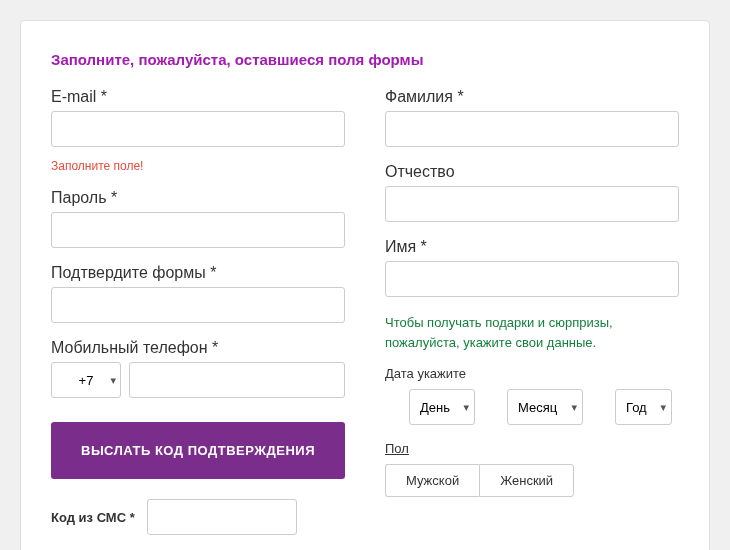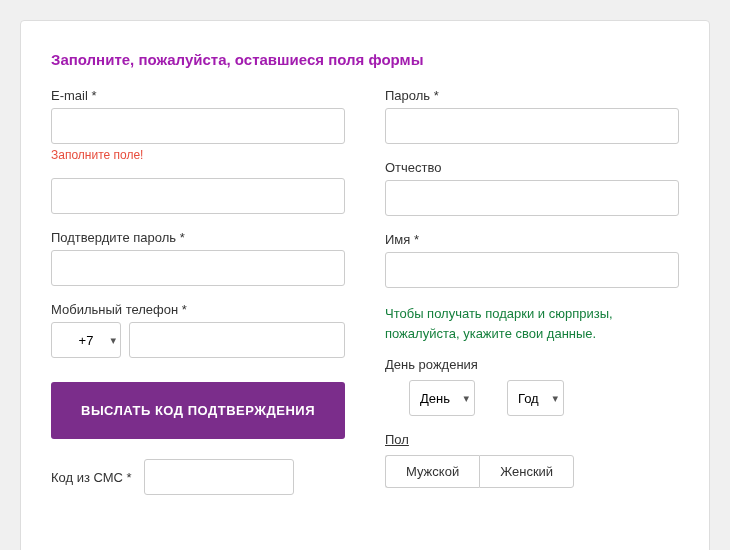--- a/index.html
+++ b/index.html
@@ -30,38 +30,38 @@
       display: flex;
       gap: 40px;
     }
     .form-col {
       flex: 1;
     }
     .field-group {
       margin-bottom: 16px;
     }
     .field-label {
-      font-size: 13px;
+      font-size: 16px;
       color: #333;
       margin-bottom: 5px;
       display: block;
     }
     .field-input {
       width: 100%;
       border: 1px solid #ccc;
       border-radius: 3px;
       padding: 8px 10px;
       font-size: 13px;
       height: 36px;
       outline: none;
     }
     .error-text {
       color: #e74c3c;
       font-size: 12px;
-      margin-top: 4px;
+      margin-top: 12px;
     }
     .phone-row {
       display: flex;
       gap: 8px;
       align-items: center;
     }
     .phone-code-select {
       border: 1px solid #ccc;
       border-radius: 3px;
       padding: 8px 6px;
@@ -115,20 +115,21 @@
     .sms-row {
       display: flex;
       align-items: center;
       gap: 12px;
       margin-top: 4px;
     }
     .sms-label {
       font-size: 13px;
       color: #333;
       white-space: nowrap;
+      font-weight: bold;
     }
     .sms-input {
       border: 1px solid #ccc;
       border-radius: 3px;
       padding: 8px 10px;
       font-size: 13px;
       height: 36px;
       width: 150px;
       outline: none;
     }
@@ -215,26 +216,27 @@
 
       
       <div class="field-group">
         <label class="field-label">E-mail *</label>
         <input type="email" class="field-input" style="">
         <div class="error-text">Заполните поле!</div>
       </div>
 
       
       <div class="field-group">
+        <label class="field-label">Пароль *</label>
         <input type="password" class="field-input" style="">
       </div>
 
       
       <div class="field-group">
-        <label class="field-label">Подтвердите пароль *</label>
+        <label class="field-label">Подтвердите формы *</label>
         <input type="password" class="field-input" style="">
       </div>
 
       
       <div class="field-group">
         <label class="field-label">Мобильный телефон *</label>
         <div class="phone-row">
           <div class="phone-code-wrapper">
             <select class="phone-code-select">
               <option>+7</option>
@@ -251,48 +253,53 @@
       <div class="sms-row">
         <label class="sms-label">Код из СМС *</label>
         <input type="text" class="sms-input" style="">
       </div>
 
     </div>
 
     <div class="form-col">
 
       <div class="field-group">
-        <label class="field-label">Пароль *</label>
+        <label class="field-label">Фамилия *</label>
         <input type="text" class="field-input" style="">
       </div>
 
       <div class="field-group">
         <label class="field-label">Отчество</label>
         <input type="text" class="field-input" style="">
       </div>
 
       <div class="field-group">
         <label class="field-label">Имя *</label>
         <input type="text" class="field-input" style="">
       </div>
 
       <div class="gift-text">
         Чтобы получать подарки и сюрпризы,<br>пожалуйста, укажите свои данные.
       </div>
 
       <div>
-        <label class="birthdate-label">День рождения</label>
+        <label class="birthdate-label">Дата укажите</label>
         <div class="birthdate-row">
           <div class="birthdate-select-wrapper">
             <select class="birthdate-select">
               <option>День</option>
             </select>
           </div>
           <div class="birthdate-select-wrapper">
             <select class="birthdate-select">
+              <option>Месяц</option>
+            </select>
+          </div>
+          <div class="birthdate-select-wrapper">
+            <select class="birthdate-select">
               <option>Год</option>
             </select>
           </div>
         </div>
       </div>
 
       <div>
         <label class="gender-label">Пол</label>
         <div class="gender-row">
           <button class="gender-btn">Мужской</button>

